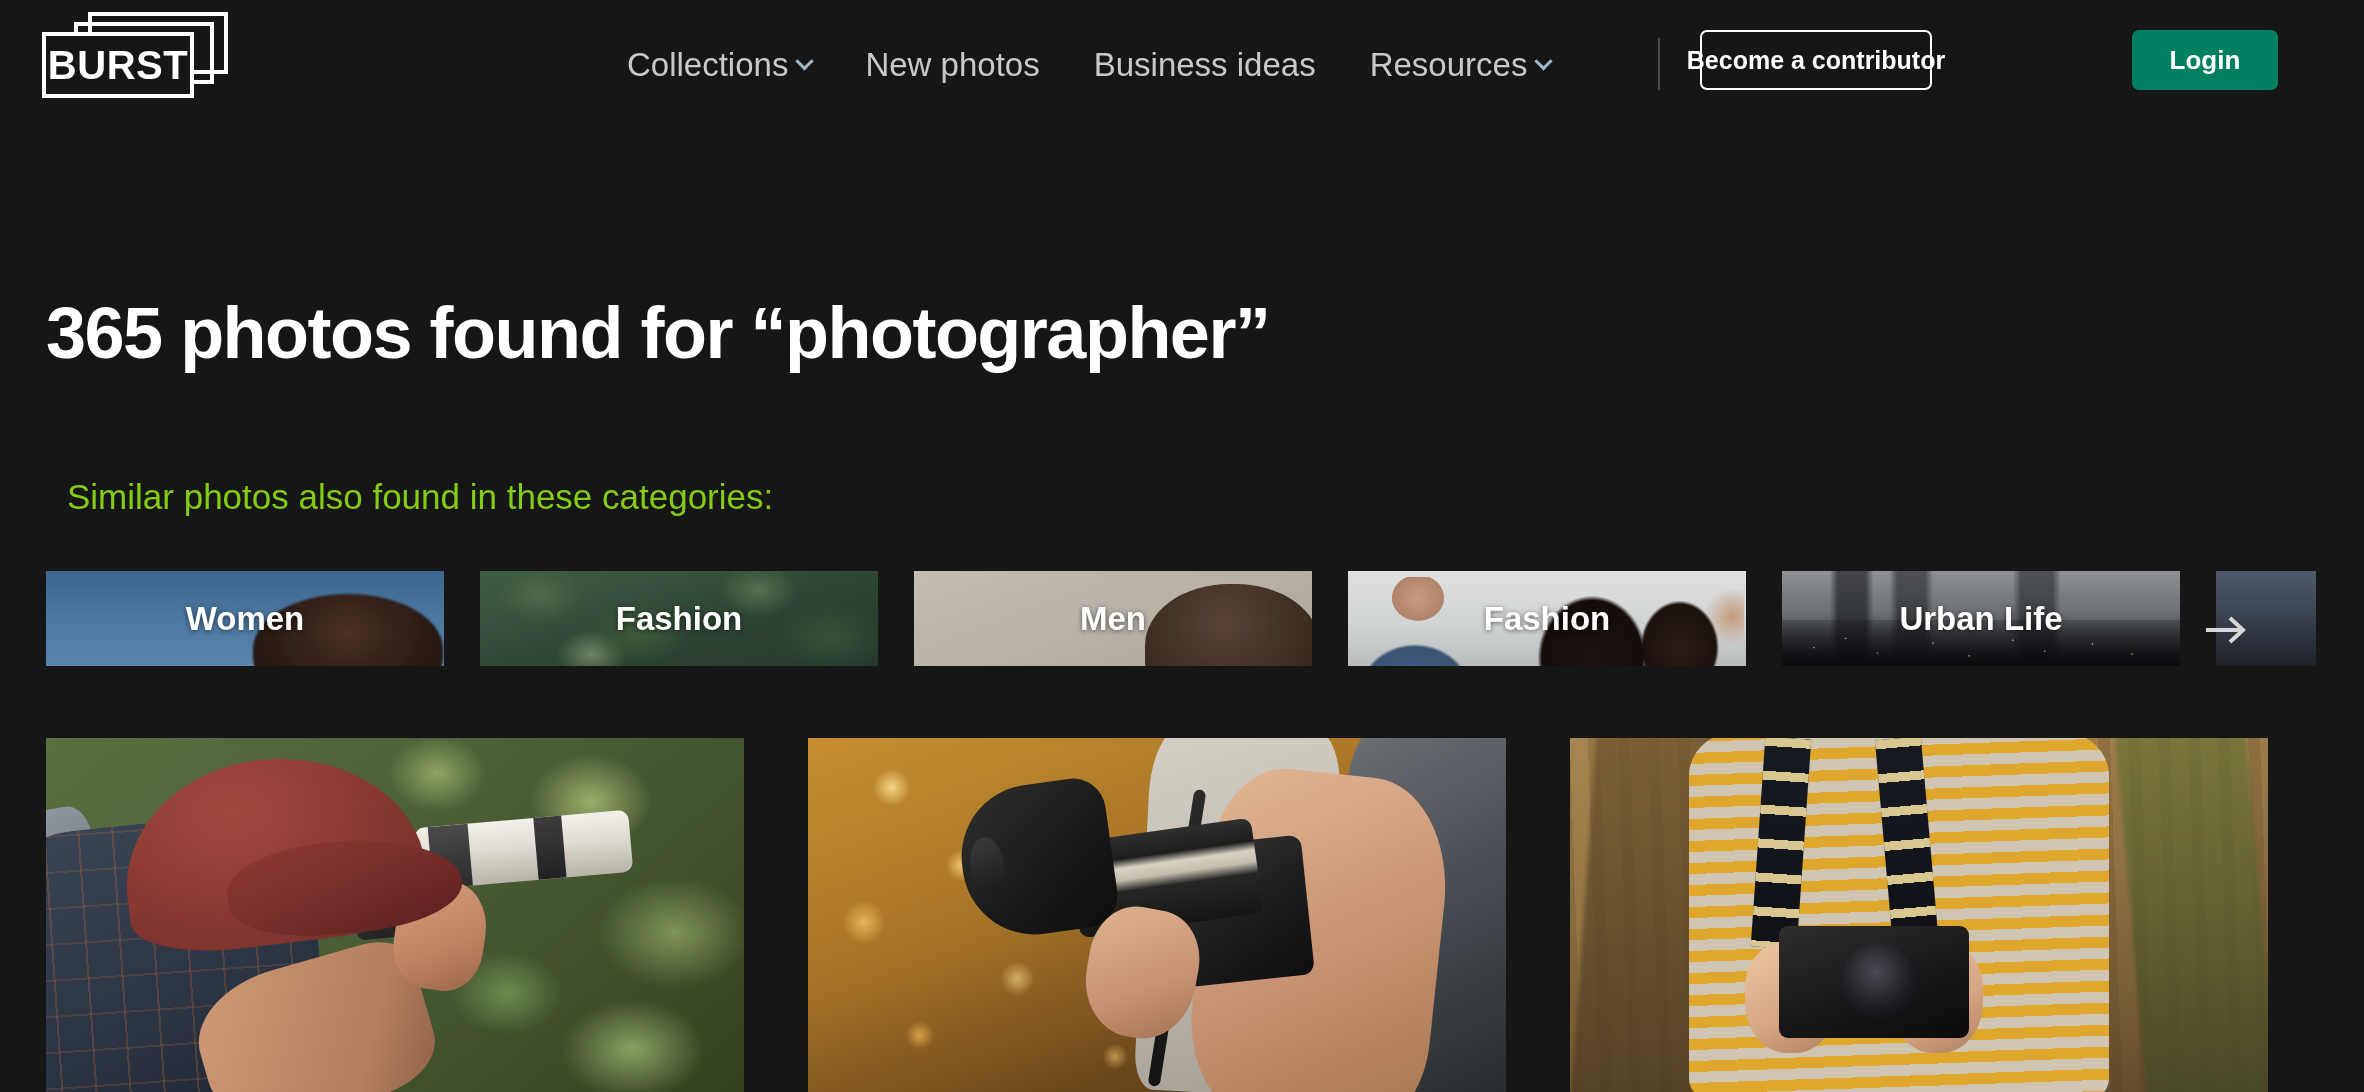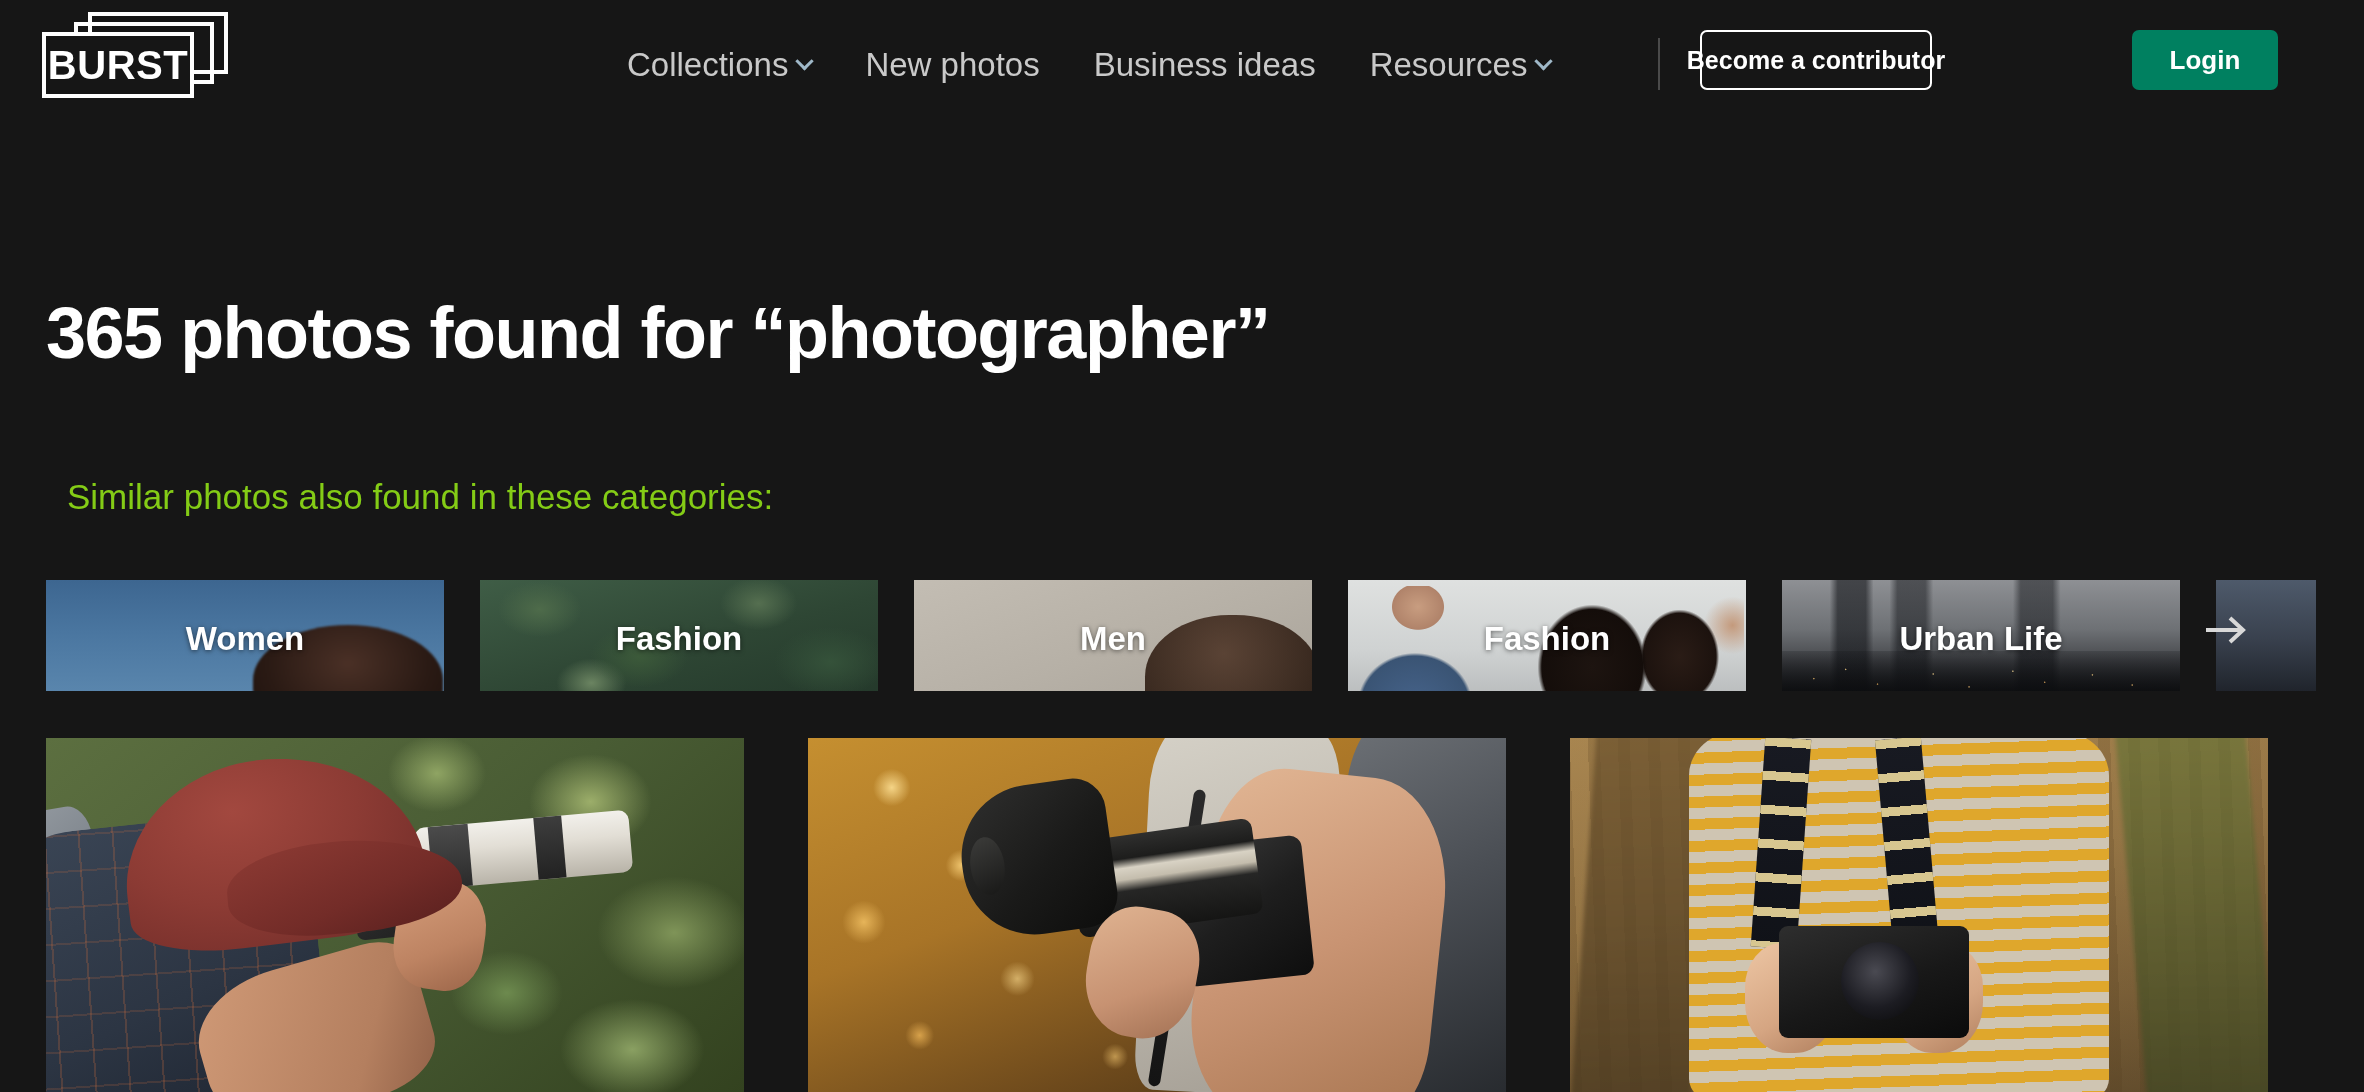--- a/index.html
+++ b/index.html
@@ -80,22 +80,22 @@
     position:absolute; left:46px; top:477px;
     color:#84cc16; font-size:35px; font-weight:400; white-space:nowrap;margin-left:21px;
   }
 
   
   .cats {
     position:absolute; left:46px; top:571px;
     width:2270px; height:120px; overflow:hidden;
   }
   .cat {
-    position:absolute; top:0; width:398px; height:117px;
-    overflow:hidden; cursor:pointer;margin-top:9px;
+    position:absolute; top:0; width:398px; height:95px;
+    overflow:hidden; cursor:pointer;
   }
   .cat .bg { position:absolute; inset:0; }
   .cat .lbl {
     position:absolute; inset:0;
     display:flex; align-items:center; justify-content:center;
     color:#ffffff; font-size:33px; font-weight:bold;
     text-shadow:0 1px 5px rgba(0,0,0,.55); z-index:3;
   }
   .c0 { left:0px; }
   .c1 { left:434px; }

